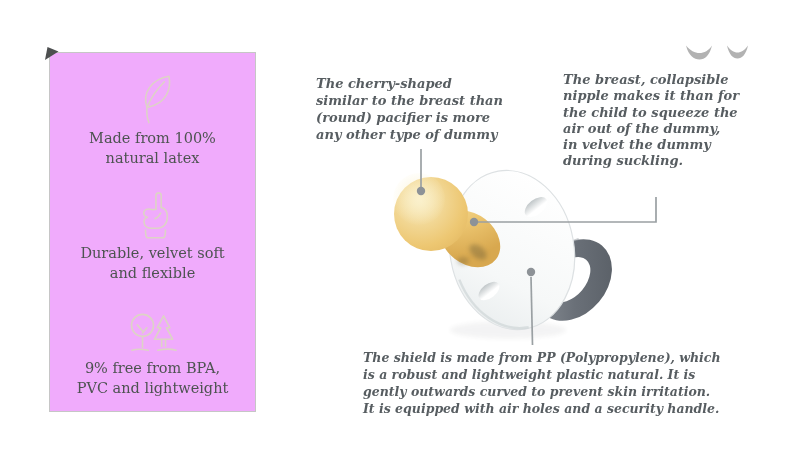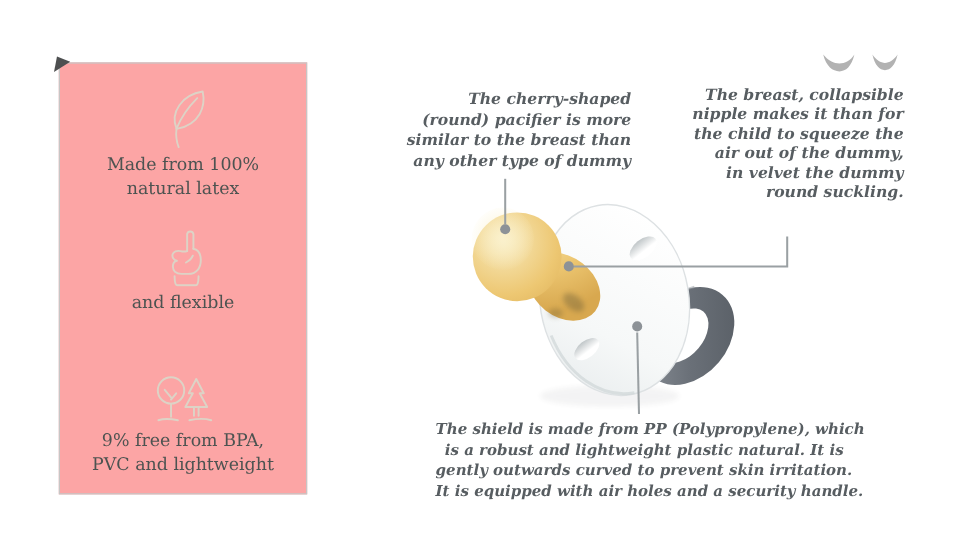--- a/index.html
+++ b/index.html
@@ -2,27 +2,27 @@
 <html><head>
 <meta charset="utf-8">
 <style>
   html,body{margin:0;padding:0;background:#ffffff;}
   body{width:804px;height:464px;position:relative;overflow:hidden;
        font-family:"DejaVu Serif", serif;}
   .stage{position:absolute;left:0;top:0;width:804px;height:464px;}
 
   
   .panel{position:absolute;left:49px;top:52px;width:207px;height:360px;
-         border:1px solid #c6c6c6;background:#fca5a5;box-sizing:border-box;}
+         border:1px solid #c6c6c6;background:#f0abfc;box-sizing:border-box;}
   .feat-icon{position:absolute;}
   .feat-label{position:absolute;left:0;width:100%;text-align:center;
               font-size:14.5px;line-height:19.5px;color:#4d5351;}
 
   
-  .ann{position:absolute;text-align:right;color:#575d61;
+  .ann{position:absolute;text-align:left;color:#575d61;
        font-style:italic;font-weight:600;font-size:13px;}
   .ann div{line-height:17px;white-space:nowrap;}
   .ann-right div{line-height:16.3px;}
   .ann-bottom{font-size:12.5px;}
 
   .overlay{position:absolute;left:0;top:0;}
 </style>
 </head>
 <body>
 
@@ -44,20 +44,21 @@
 
     <svg class="feat-icon" style="left:86px;top:136px" width="38" height="50" viewBox="0 0 40 52">
       <g fill="none" stroke="#ddd3c6" stroke-width="1.7" stroke-linecap="round" stroke-linejoin="round">
         <path d="M21,21 L21,6 A2.8,2.8 0 0 1 26.5,6 L26.5,19"></path>
         <path d="M26.5,19 C31,20 33,24 33,29 C33,36 29,41 22,41 L16,41 C11,41 8.5,38 8.5,34.5 C8.5,32 10,30 12,29.5 C9.5,29 7.5,26.5 8.3,23.8 C9,21.5 12,20.3 15,21 C17.5,21.6 19.5,21.5 21,21"></path>
         <path d="M20,31 C23,29.5 25,27.5 26,25"></path>
         <path d="M10,43 C10,48 11,51 12.5,51 L28.5,51 C30,51 31,48 31,43"></path>
       </g>
     </svg>
     <div class="feat-label" style="top:191px">
+      <div>Durable, velvet soft</div>
       <div>and flexible</div>
     </div>
 
     <svg class="feat-icon" style="left:79px;top:258px" width="50" height="44" viewBox="0 0 52 46">
       <g fill="none" stroke="#ddd3c6" stroke-width="1.7" stroke-linecap="round" stroke-linejoin="round">
         <circle cx="14" cy="15" r="11.5"></circle>
         <path d="M14,26.5 L14,38"></path>
         <path d="M14,21 L8.5,14.5 M14,23 L18.5,17.5"></path>
         <path d="M36,5 L29.5,17.5 L33,17.5 L26.5,29.5 L45.5,29.5 L39,17.5 L42.5,17.5 L36,5 Z"></path>
         <path d="M34,29.5 L34,37 M38,29.5 L38,37"></path>
@@ -138,32 +139,32 @@
     </g>
     <g fill="#8d9297">
       <circle cx="421" cy="191" r="4.2"></circle>
       <circle cx="474" cy="222" r="4.2"></circle>
       <circle cx="531" cy="272" r="4.2"></circle>
     </g>
   </svg>
 
   <div class="ann" style="left:316px;top:75px;width:210px">
     <div>The cherry-shaped</div>
+    <div>similar to the breast than</div>
     <div>(round) pacifier is more</div>
-    <div>similar to the breast than</div>
     <div>any other type of dummy</div>
   </div>
 
   <div class="ann ann-right" style="left:563px;top:72px;width:190px">
     <div>The breast, collapsible</div>
     <div>nipple makes it than for</div>
     <div>the child to squeeze the</div>
     <div>air out of the dummy,</div>
     <div>in velvet the dummy</div>
-    <div>round suckling.</div>
+    <div>during suckling.</div>
   </div>
 
   <div class="ann ann-bottom" style="left:363px;top:349px;width:340px">
     <div>The shield is made from PP (Polypropylene), which</div>
     <div>is a robust and lightweight plastic natural. It is</div>
     <div>gently outwards curved to prevent skin irritation.</div>
     <div>It is equipped with air holes and a security handle.</div>
   </div>
 
 </div>

